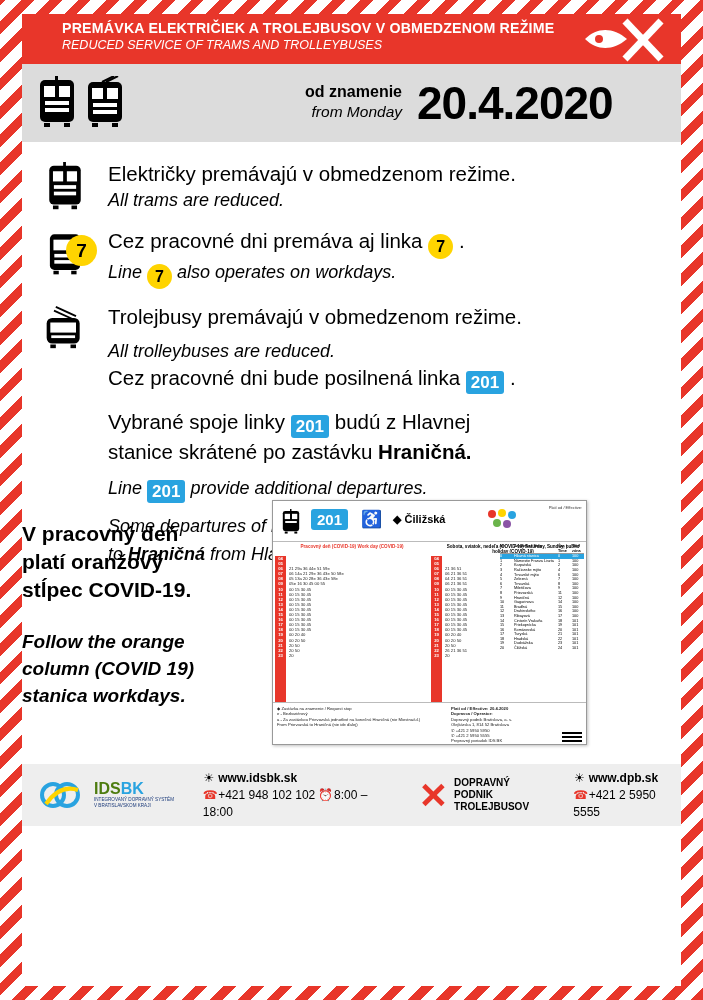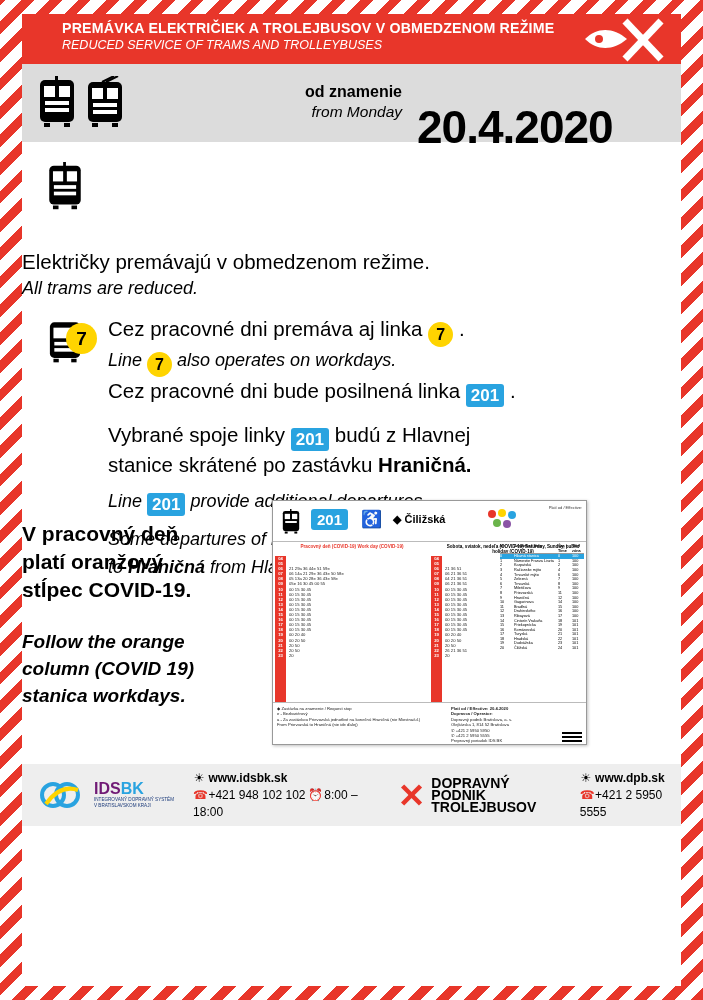--- a/index.html
+++ b/index.html
@@ -107,21 +107,20 @@
     line-height: 20px;
   }
   .dateband .bigdate {
     position: absolute;
     left: 395px;
     top: 8px;
     font-size: 46px;
     font-weight: bold;
     letter-spacing: -1px;
     line-height: 62px;
-    margin-top: 24px;
   }
 
   
   .content {
     position: absolute;
     left: 22px;
     top: 142px;
     width: 659px;
     height: 758px;
   }
@@ -304,21 +303,21 @@
   .f-idsbk {
     display: flex; align-items: center; margin-left: 18px; width: 170px;
   }
   .f-idsbk .txt { margin-left: 8px; }
   .f-idsbk .nm { font-size: 16px; font-weight: bold; color: #1b3a7a; line-height: 16px;}
   .f-idsbk .nm span { color:#29a3e0; }
   .f-idsbk .sub { font-size: 4.6px; color: #1b3a7a; line-height: 6px; }
   .f-contact { font-size: 12px; line-height: 17px; }
   .f-contact .web { font-weight: bold; }
   .f-dpb { display:flex; align-items:center; margin-left: 28px; }
-  .f-dpb .dnm { font-size: 14px; font-weight: bold; line-height: 12px; margin-left: 7px;}
+  .f-dpb .dnm { font-size: 10px; font-weight: bold; line-height: 12px; margin-left: 7px;}
   .icn { display:inline-block; width: 12px; text-align:center; }
 </style>
 </head>
 <body>
 
 <div class="poster">
   <div class="stripe-border"></div>
   <div class="inner-white"></div>
 
   <div class="header">
@@ -362,21 +361,21 @@
     </div>
     <div class="odlabel">
       <div class="l1">od znamenie</div>
       <div class="l2">from Monday</div>
     </div>
     <div class="bigdate">20.4.2020</div>
   </div>
 
   <div class="content">
 
-    <div class="row" style="margin-top:18px;flex-direction:column;">
+    <div class="row" style="margin-top:18px;">
       <div class="iconcol">
         <svg width="40" height="50" viewBox="0 0 42 54">
           <rect x="4" y="4" width="34" height="42" rx="5" fill="#000"></rect>
           <rect x="8" y="10" width="11" height="11" fill="#fff"></rect>
           <rect x="23" y="10" width="11" height="11" fill="#fff"></rect>
           <rect x="9" y="25" width="24" height="4" fill="#fff"></rect>
           <rect x="9" y="32" width="24" height="4" fill="#fff"></rect>
           <rect x="8" y="47" width="6" height="4" fill="#000"></rect>
           <rect x="28" y="47" width="6" height="4" fill="#000"></rect>
           <rect x="19" y="0" width="3" height="6" fill="#000"></rect>
@@ -403,20 +402,37 @@
       <div class="textcol">
         <div class="line-sk">
           <span>Cez pracovné dni premáva aj linka </span><span class="badge-yellow">7</span><span> .</span>
         </div>
         <div class="line-en">
           <span>Line </span><span class="badge-yellow">7</span><span> also operates on workdays.</span>
         </div>
       </div>
     </div>
 
+    <div class="row" style="margin-top:14px;">
+      <div class="iconcol">
+        <svg width="44" height="46" viewBox="0 0 48 50">
+          <path d="M14 2 L36 12" stroke="#000" stroke-width="2" fill="none"></path>
+          <path d="M12 6 L34 16" stroke="#000" stroke-width="2" fill="none"></path>
+          <rect x="4" y="14" width="36" height="28" rx="6" fill="#000"></rect>
+          <rect x="8" y="19" width="28" height="11" fill="#fff"></rect>
+          <rect x="9" y="33" width="26" height="3" fill="#fff"></rect>
+          <rect x="8" y="43" width="6" height="4" fill="#000"></rect>
+          <rect x="30" y="43" width="6" height="4" fill="#000"></rect>
+        </svg>
+      </div>
+      <div class="textcol">
+        <div class="line-sk">Trolejbusy premávajú v obmedzenom režime.</div>
+        <div class="line-en" style="margin-top:8px;">All trolleybuses are reduced.</div>
+      </div>
+    </div>
 
     <div class="row" style="">
       <div class="iconcol"></div>
       <div class="textcol">
         <div class="line-sk">
           <span>Cez pracovné dni bude posilnená linka </span><span class="badge-blue">201</span><span> .</span>
         </div>
       </div>
     </div>
 
@@ -738,21 +754,21 @@
 
   <div class="footer">
     <div class="footer-inner">
       <div class="f-idsbk">
         <svg width="46" height="34" viewBox="0 0 46 34">
           <circle cx="13" cy="17" r="11" fill="none" stroke="#29a3e0" stroke-width="4"></circle>
           <circle cx="27" cy="17" r="11" fill="none" stroke="#29a3e0" stroke-width="4"></circle>
           <path d="M6 26 Q20 6 38 12" fill="none" stroke="#ffd400" stroke-width="4"></path>
         </svg>
         <div class="txt">
-          <div class="nm"><span style="color:#701a75;">IDS</span><span>BK</span></div>
+          <div class="nm"><span style="color:#4d7c0f;">IDS</span><span>BK</span></div>
           <div class="sub">INTEGROVANÝ DOPRAVNÝ SYSTÉM</div>
           <div class="sub">V BRATISLAVSKOM KRAJI</div>
         </div>
       </div>
 
       <div class="f-contact">
         <div>
           <span class="icn">☀</span>
           <span class="web">www.idsbk.sk</span>
         </div>

